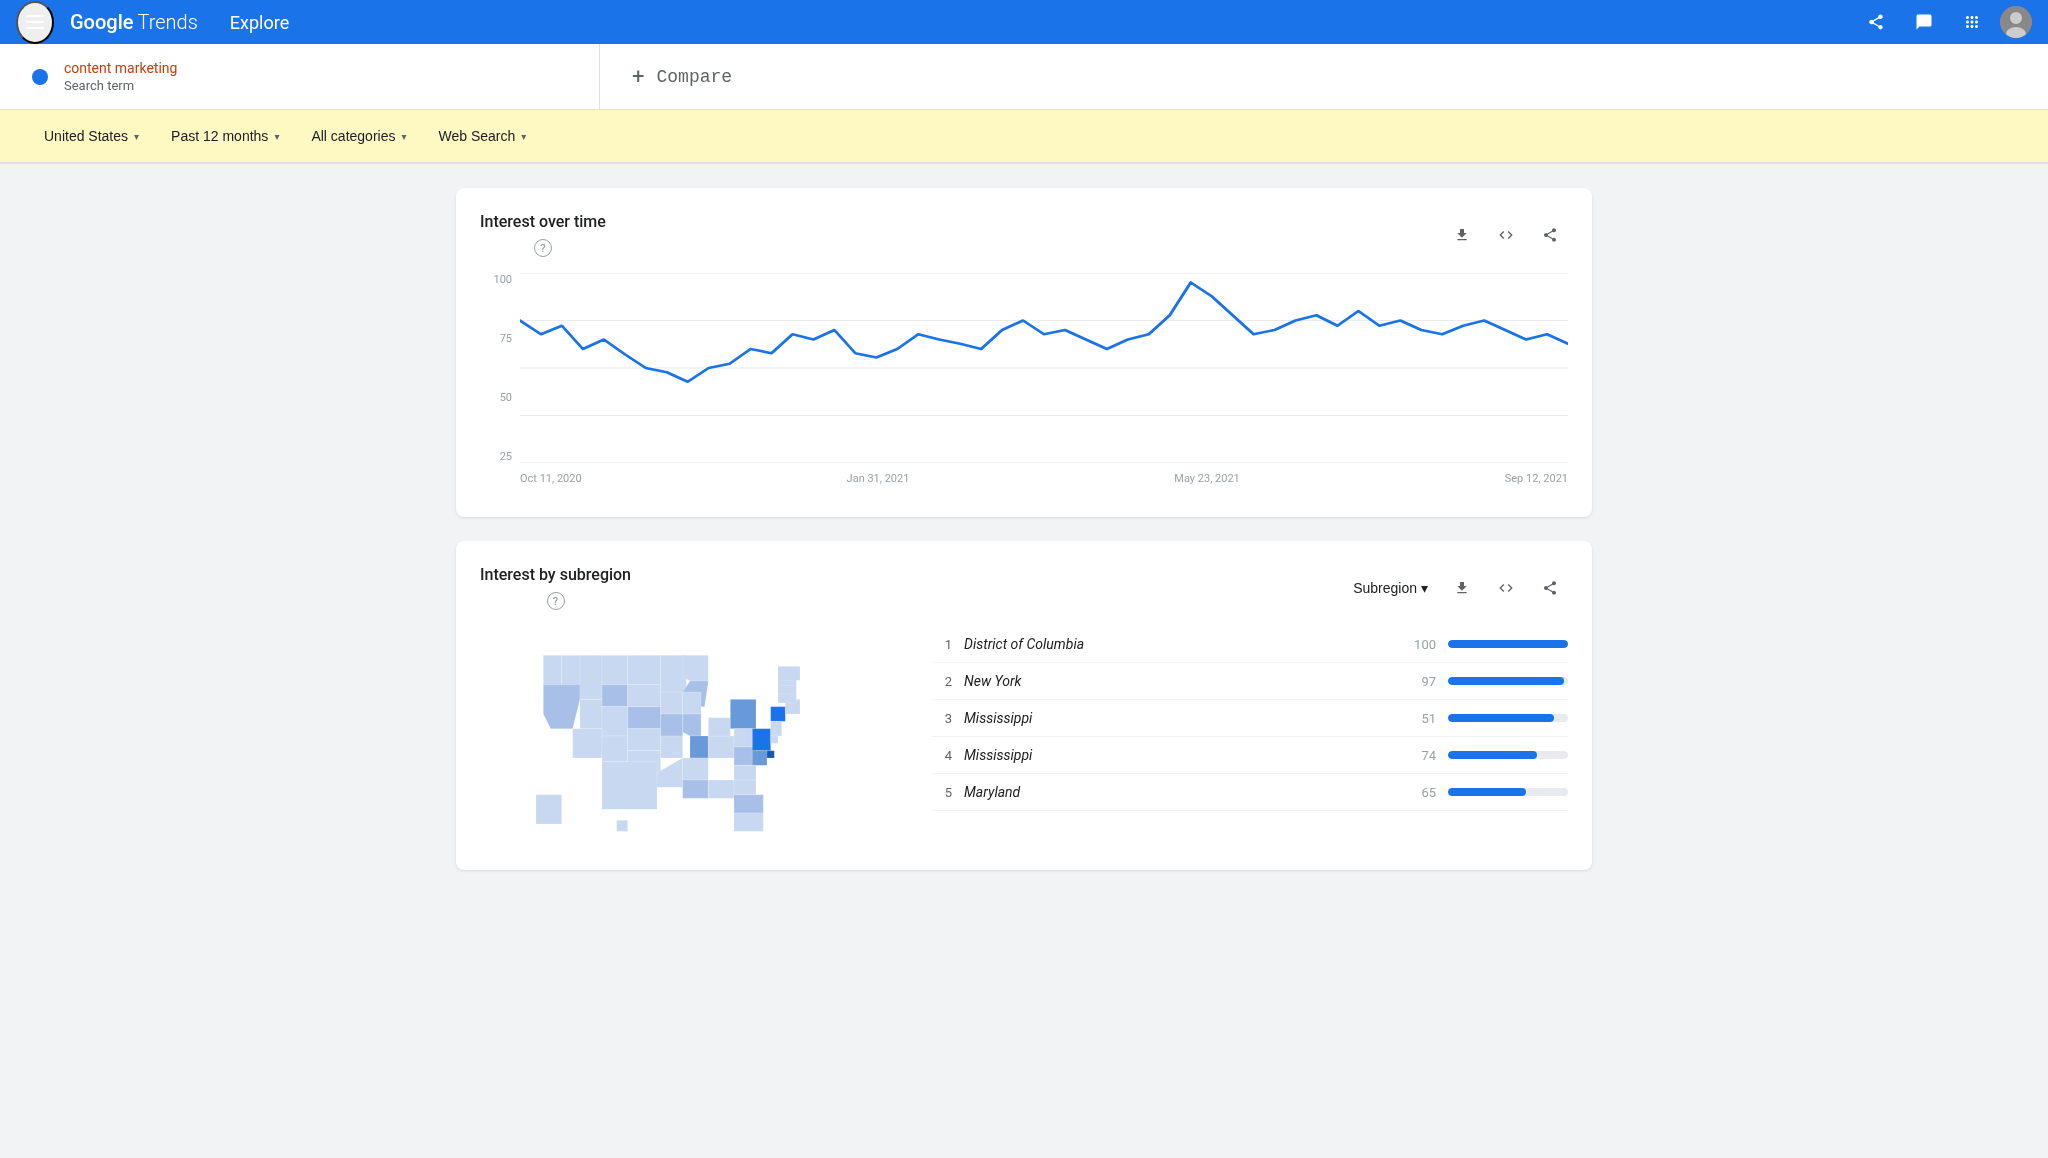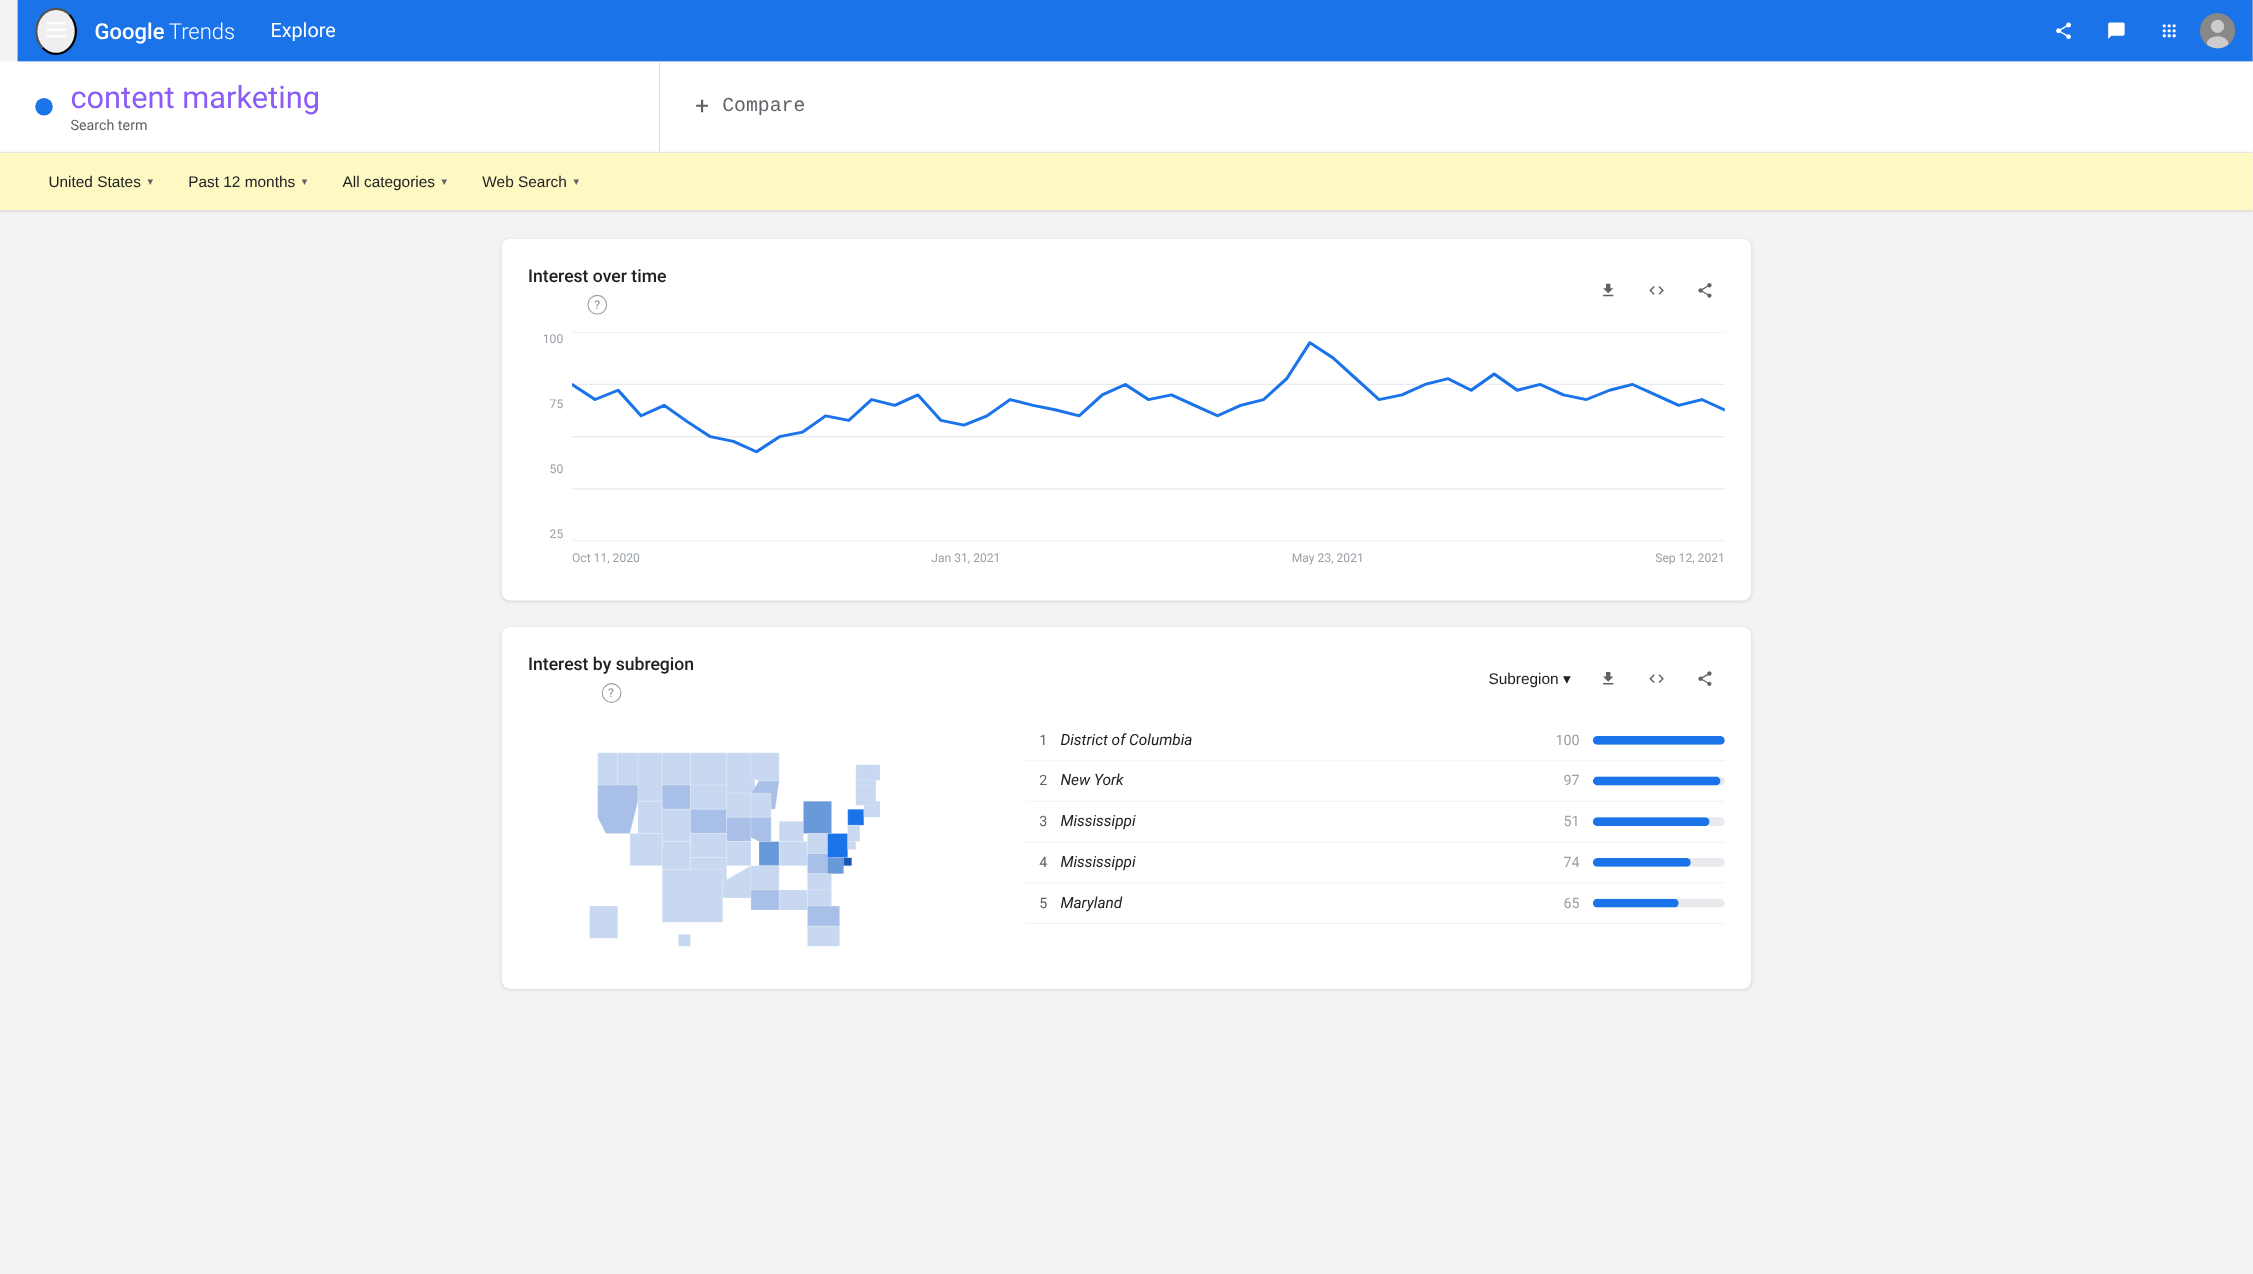--- a/index.html
+++ b/index.html
@@ -1,26 +1,25 @@
 <!DOCTYPE html>
 <html><head>
   <meta charset="utf-8">
   <style>
     * { box-sizing: border-box; margin: 0; padding: 0; }
     body { font-family: 'Roboto', Arial, sans-serif; background: #f1f3f4; color: #202124; }
 
     
     .header {
       background: #1a73e8;
-      height: 56px;
+      height: 44px;
       display: flex;
       align-items: center;
       padding: 0 16px;
       gap: 16px;
-      margin-left: 16px;
     }
     .header-hamburger {
       color: white;
       font-size: 20px;
       cursor: pointer;
       padding: 8px;
       border-radius: 50%;
     }
     .header-logo {
       display: flex;
@@ -90,23 +89,23 @@
       min-width: 300px;
     }
     .search-term-dot {
       width: 16px;
       height: 16px;
       border-radius: 50%;
       background: #1a73e8;
       flex-shrink: 0;
     }
     .search-term-text .term-name {
-      font-size: 28px;
+      font-size: 14px;
       font-weight: 400;
-      color: #8b5cf6;
+      color: #c2410c;
     }
     .search-term-text .term-type {
       font-size: 13px;
       color: #5f6368;
       margin-top: 2px;
     }
     .compare-section {
       flex: 1;
       display: flex;
       align-items: center;

